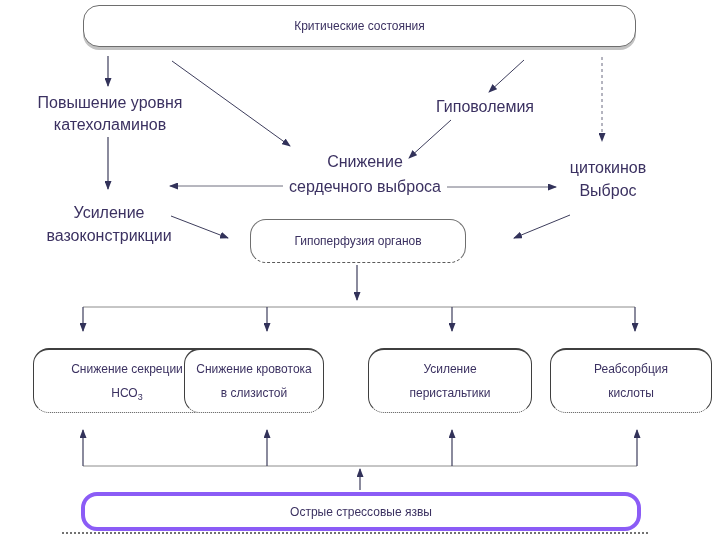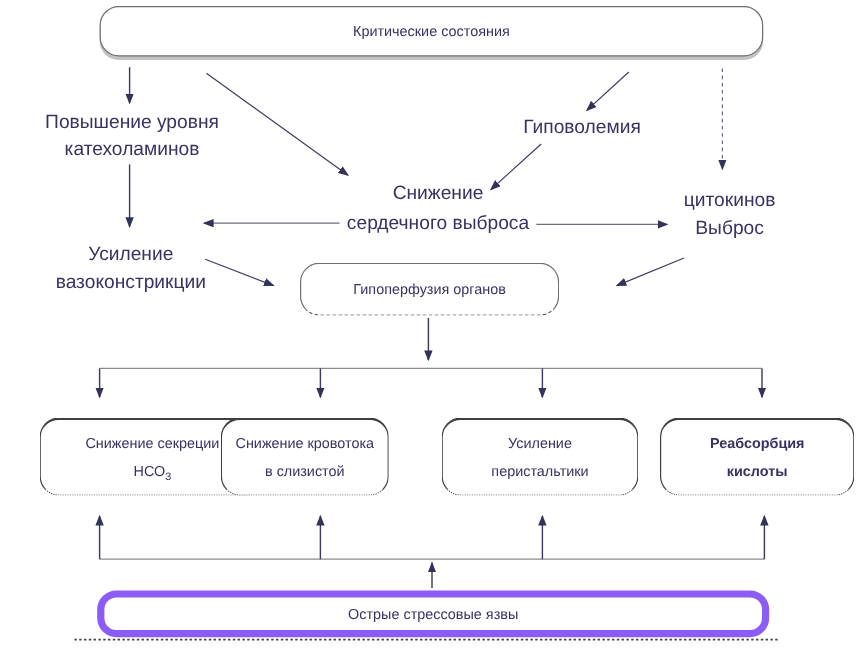--- a/index.html
+++ b/index.html
@@ -36,21 +36,21 @@
     background: #ffffff;
     color: #3b3161;
     box-sizing: border-box;
     border-radius: 16px;
   }
   .box-light {
     border: 1px solid #6e6e6e;
     box-shadow: 0 3px 0 #c2c2c2;
   }
   .box-ulcers {
-    border: 6px solid #8b5cf6;
+    border: 4px solid #8b5cf6;
   }
   .box-mid {
     border: 1px solid #6f6f6f;
     border-bottom: 1px dashed #5a5a5a;
   }
   .box-dark {
     border: 1px solid #3f3f3f;
     border-top-width: 2px;
     border-bottom: 1px dotted #555555;
   }
@@ -143,21 +143,21 @@
   <div class="node-box box-dark" style="left:184px; top:348px; width:140px; height:65px;">
     <div>Снижение кровотока</div>
     <div>в слизистой</div>
   </div>
 
   <div class="node-box box-dark" style="left:368px; top:348px; width:164px; height:65px;">
     <div>Усиление</div>
     <div>перистальтики</div>
   </div>
 
-  <div class="node-box box-dark" style="left:550px; top:348px; width:162px; height:65px;font-weight:bold;">
+  <div class="node-box box-dark" style="left:550px; top:348px; width:162px; height:65px;">
     <div>Реабсорбция</div>
     <div>кислоты</div>
   </div>
 
   <div class="node-box box-ulcers" style="left:81px; top:492px; width:560px; height:39px;">
     <span>Острые стрессовые язвы</span>
   </div>
 
 </div>
 

